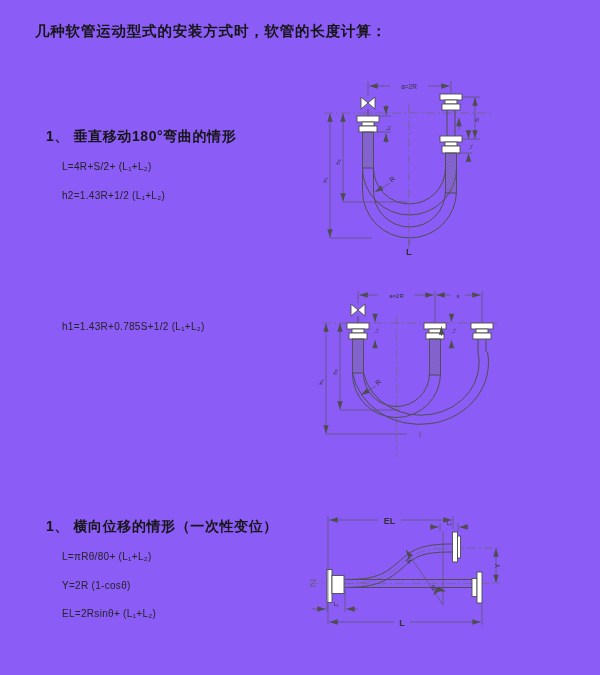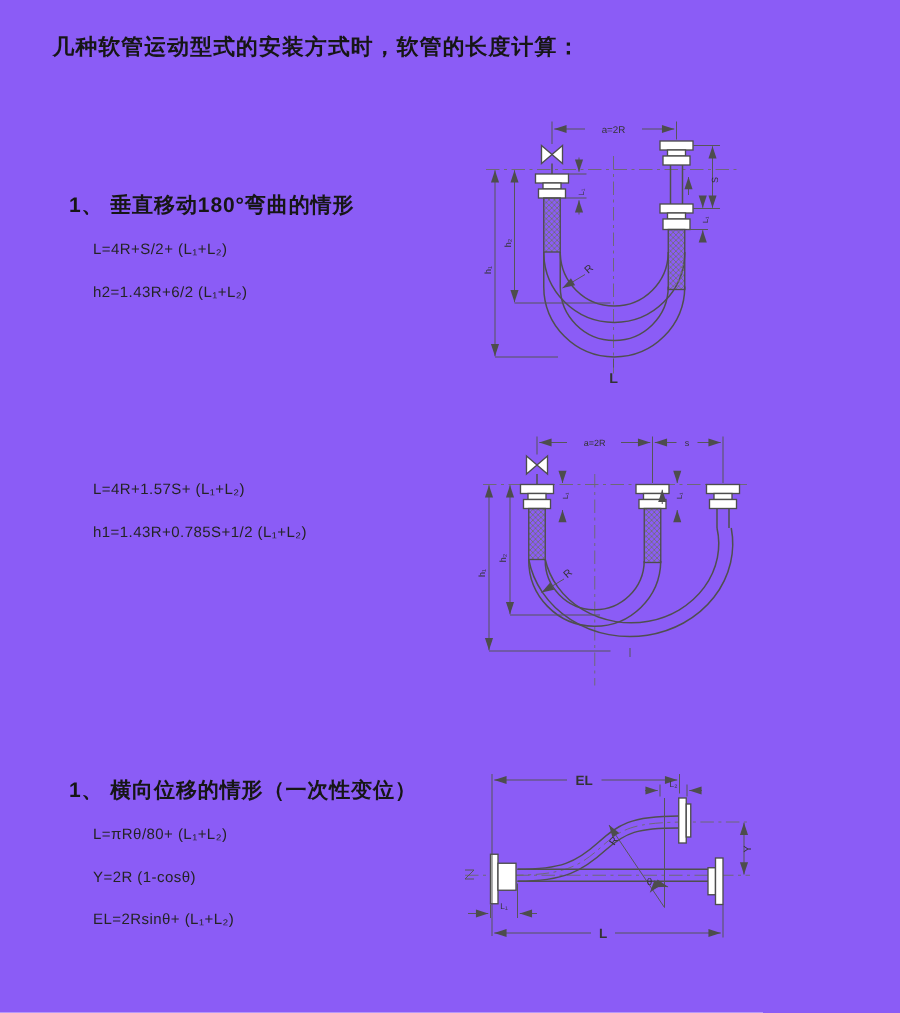--- a/index.html
+++ b/index.html
@@ -25,27 +25,26 @@
 <body>
 
 <div class="page">
 
   <div class="title">几种软管运动型式的安装方式时，软管的长度计算：</div>
 
   <div class="section" style="top:104px;margin-top:24px;">
     <p class="sec-heading">1、 垂直移动180°弯曲的情形</p>
     <div class="formulas">
       <div class="formula-line">L=4R+S/2+ (L₁+L₂)</div>
-      <div class="formula-line">h2=1.43R+6/2 (L₁+L₂)</div>
+      <div class="formula-line">h2=1.43R+1/2 (L₁+L₂)</div>
     </div>
   </div>
 
   <div class="section" style="top:306px;">
     <div class="formulas">
-      <div class="formula-line">L=4R+1.57S+ (L₁+L₂)</div>
       <div class="formula-line">h1=1.43R+0.785S+1/2 (L₁+L₂)</div>
     </div>
   </div>
 
   <div class="section" style="top:518px;">
     <p class="sec-heading">1、 横向位移的情形（一次性变位）</p>
     <div class="formulas">
       <div class="formula-line">L=πRθ/80+ (L₁+L₂)</div>
       <div class="formula-line">Y=2R (1-cosθ)</div>
       <div class="formula-line">EL=2Rsinθ+ (L₁+L₂)</div>

